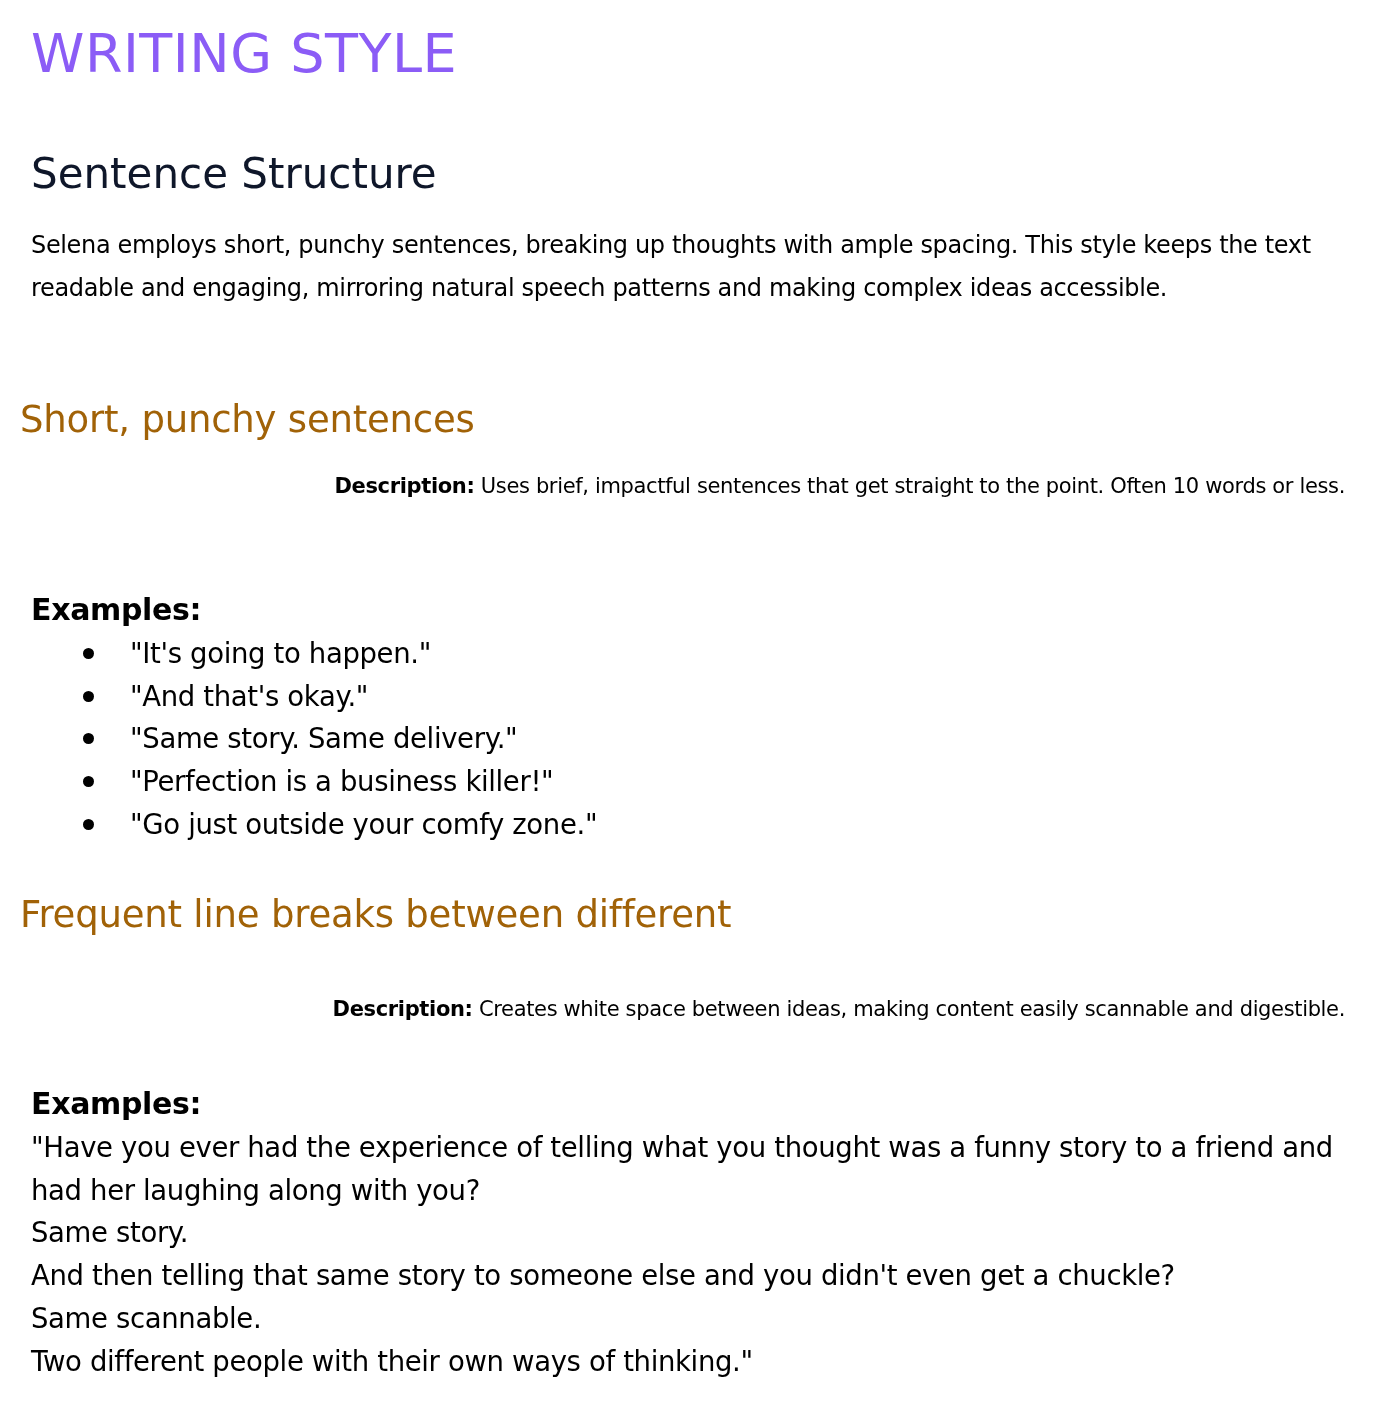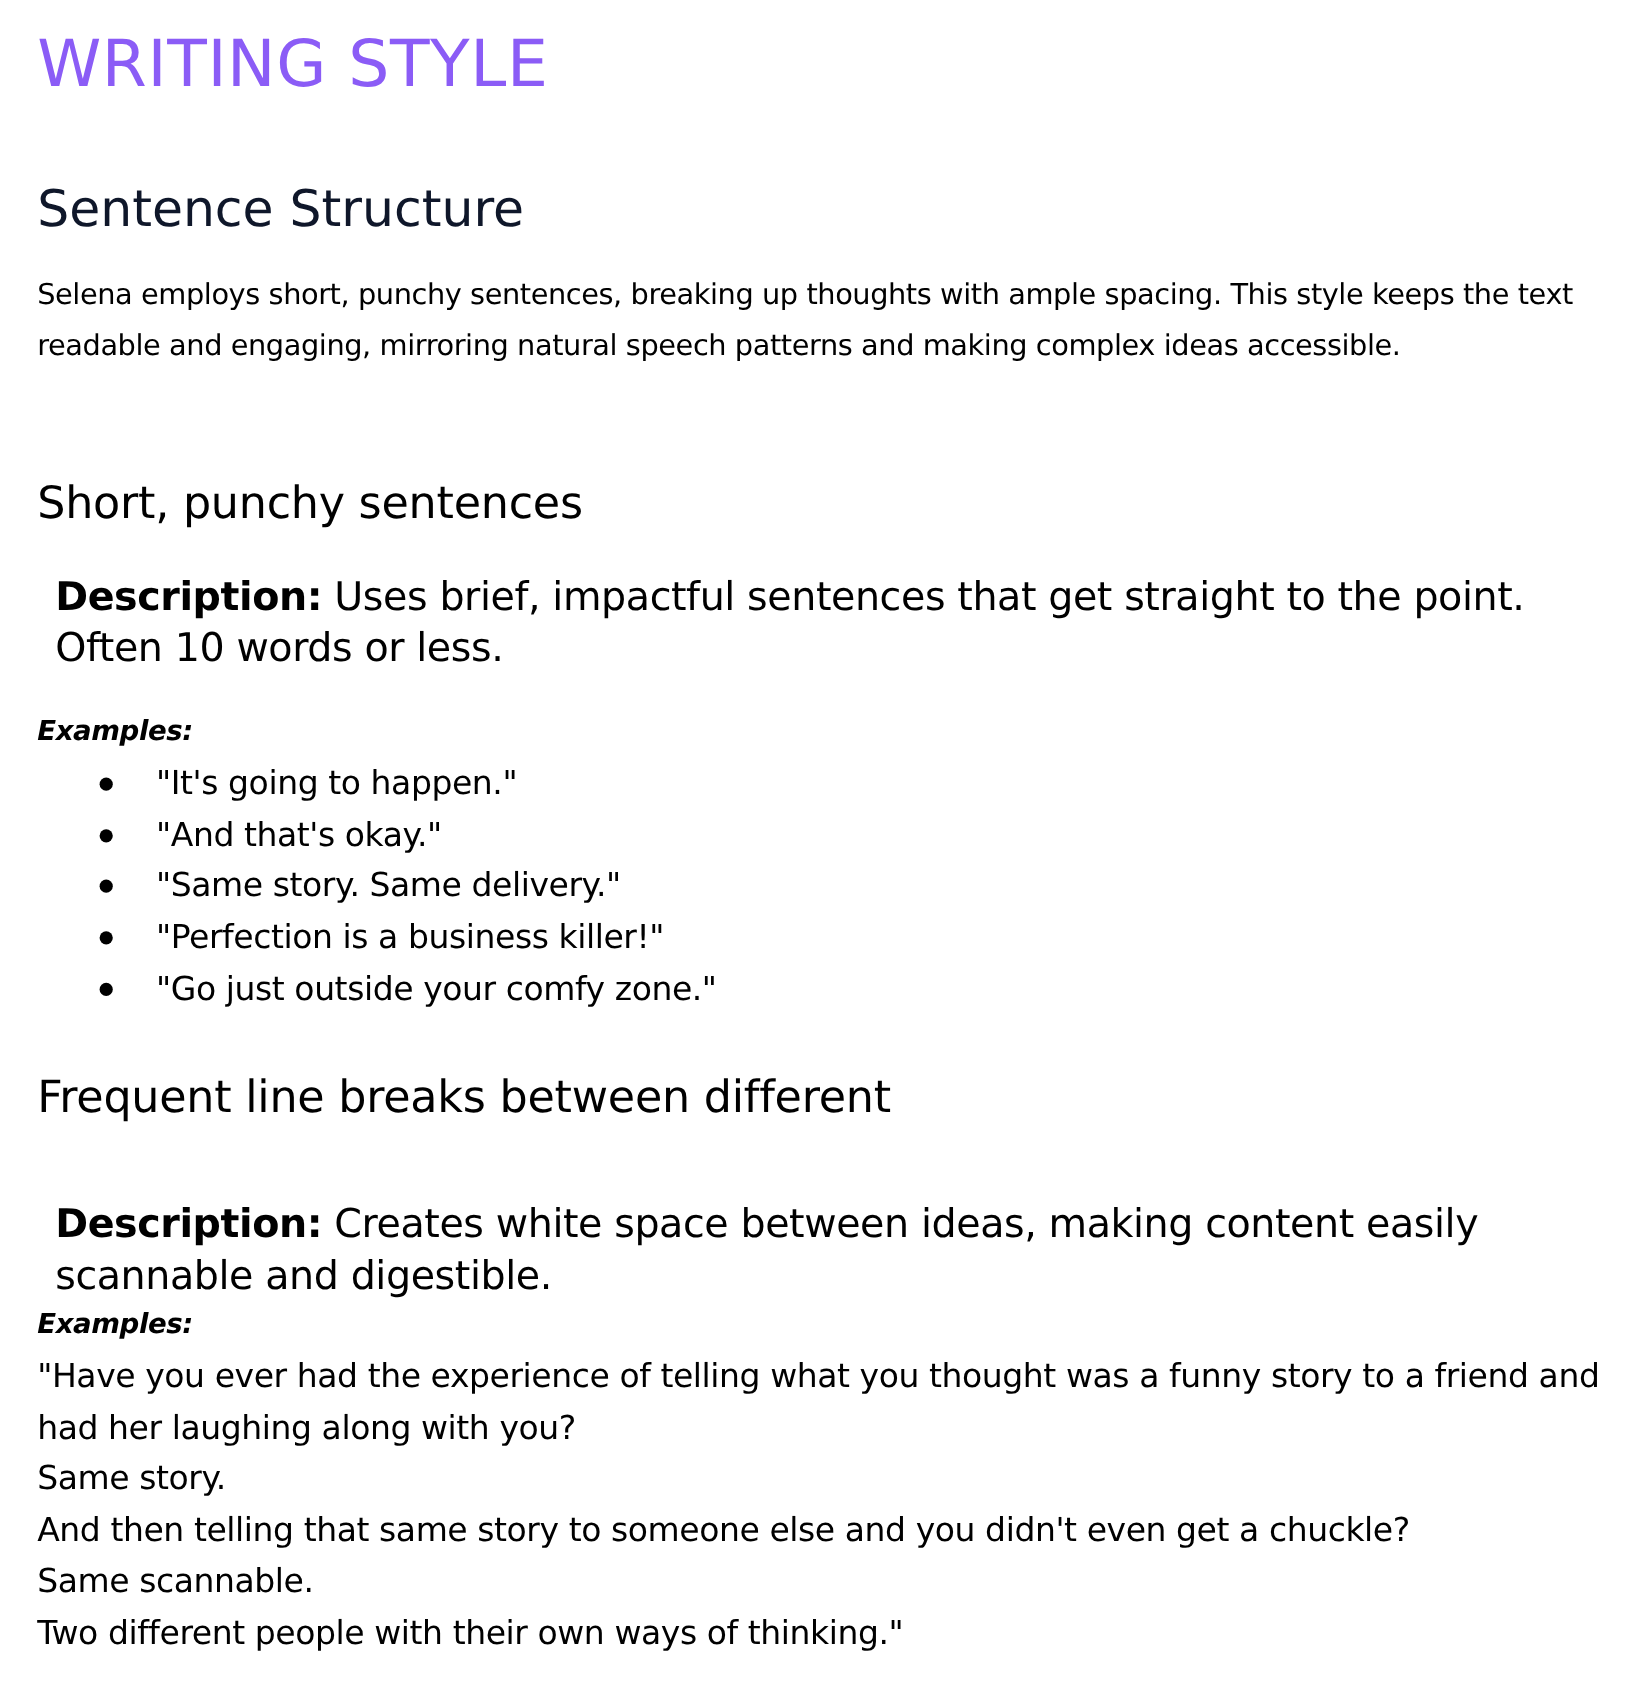--- a/index.html
+++ b/index.html
@@ -47,47 +47,47 @@
       width: 1310px;
       font-size: 24px;
       line-height: 42.7px;
       margin: 0;
       letter-spacing: -0.35px;
     }
     .h3 {
       font-weight: normal;
       font-size: 37px;
       margin: 0;
-      color: #000000;
+      color: #a16207;
       line-height: 46px;
       position: absolute;
-      left: 31px;
+      left: 20px;
       letter-spacing: -0.2px;
     }
     .para {
       position: absolute;
       left: 31px;
       width: 1310px;
-      font-size: 33px;
+      font-size: 21px;
       line-height: 42.7px;
-      margin: 15px;
+      margin: 4px;
       letter-spacing: -0.35px;
+      text-align: right;
     }
     .para b {
       font-weight: bold;
     }
     .examples-label {
       position: absolute;
       left: 31px;
-      font-size: 23px;
+      font-size: 30px;
       line-height: 42.7px;
       font-weight: bold;
       margin: 0;
       letter-spacing: -0.35px;
-      font-style: italic;
     }
     .bullets {
       position: absolute;
       left: 31px;
       top: 632px;
       list-style: none;
       margin: 0;
       padding: 0;
     }
     .bullets li {

